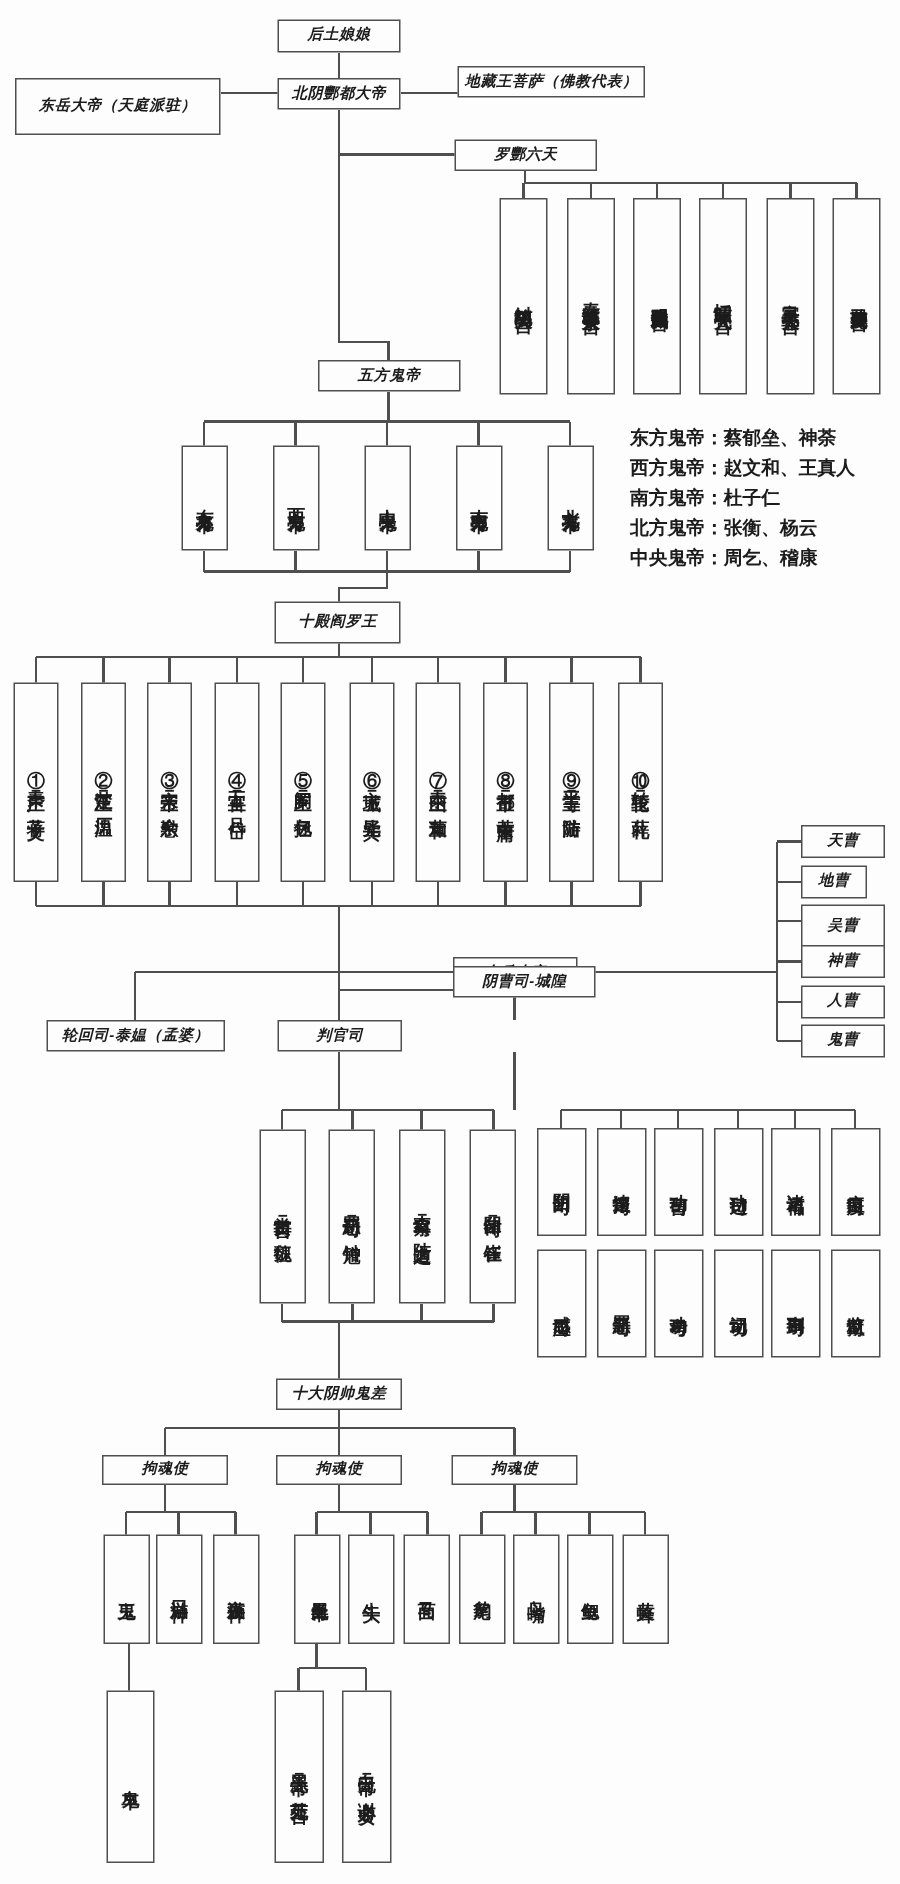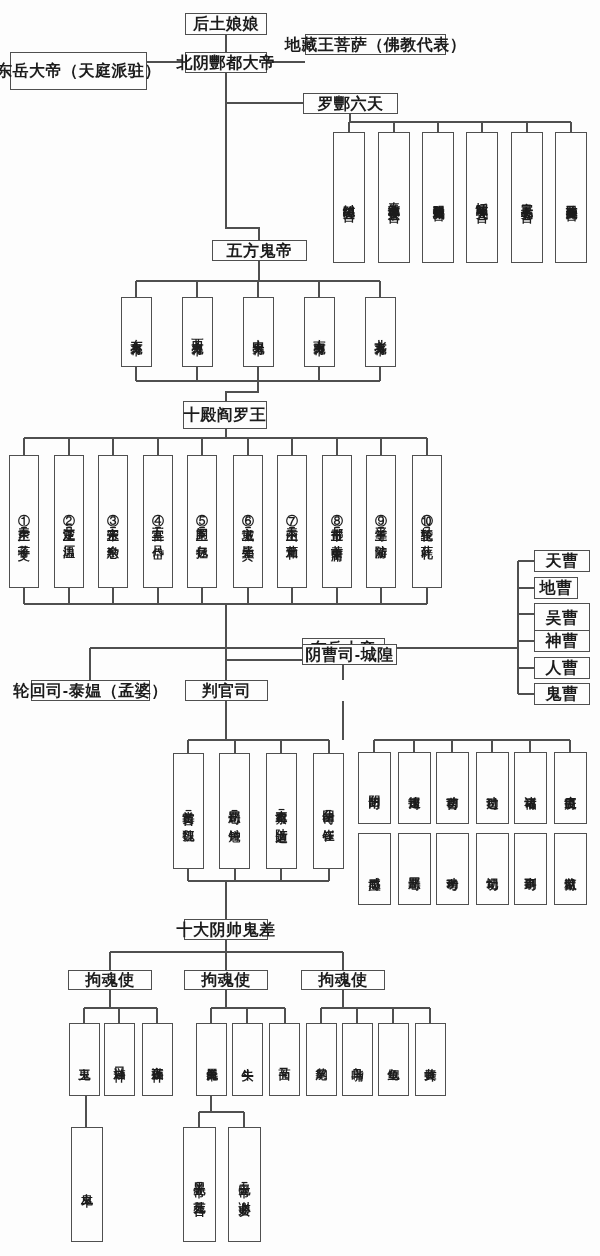--- a/index.html
+++ b/index.html
@@ -6,21 +6,21 @@
   #canvas{
     position:relative;width:600px;height:1256px;background:#fdfdfd;
     font-family:"Liberation Sans",sans-serif;color:#1c1c1c;overflow:hidden;
   }
   .wires{position:absolute;left:0;top:0;pointer-events:none;}
   .hbox,.vbox{
     position:absolute;box-sizing:border-box;border:1.5px solid #4f4f4f;background:#fdfdfd;
     display:flex;align-items:center;justify-content:center;
     font-weight:700;text-align:center;
   }
-  .hbox{font-size:16px;letter-spacing:.5px;white-space:nowrap;line-height:1;}
+  .hbox{font-size:10px;letter-spacing:.5px;white-space:nowrap;line-height:1;font-style:italic;}
   .vbox{
     writing-mode:vertical-rl;text-orientation:upright;
     font-size:12px;letter-spacing:1.5px;line-height:1;
   }
   .vbox.dense{letter-spacing:.5px;font-size:11.5px;}
   .note{position:absolute;font-size:12.5px;font-weight:700;line-height:20px;white-space:nowrap;}
 </style>
 </head>
 <body>
 
@@ -147,37 +147,44 @@
     <path d="M86 1096 V1127"></path>
     <path d="M211 1096 V1112"></path>
       <path d="M199 1112 H244"></path>
     <path d="M199 1112 V1127"></path>
       <path d="M244 1112 V1127"></path>
   </svg>
 
   <div class="hbox" style="left:185px;top:13px;width:82px;height:22px">后土娘娘</div>
   <div class="hbox" style="left:10px;top:52px;width:137px;height:38px">东岳大帝（天庭派驻）</div>
   <div class="hbox" style="left:185px;top:52px;width:82px;height:21px">北阴酆都大帝</div>
-  <div class="hbox" style="left:305px;top:34px;width:141px;height:21px">地藏王菩萨（佛教代表）</div>
+  <div class="hbox" style="left:305px;top:44px;width:125px;height:21px">地藏王菩萨（佛教代表）</div>
 
   <div class="hbox" style="left:303px;top:93px;width:95px;height:21px">罗酆六天</div>
   <div class="vbox" style="left:333px;top:132px;width:32px;height:131px">纣绝阴天宫</div>
   <div class="vbox" style="left:378px;top:132px;width:32px;height:131px">泰煞谅事宗天宫</div>
   <div class="vbox dense" style="left:422px;top:132px;width:32px;height:131px">明晨耐犯武城天宫</div>
   <div class="vbox" style="left:466px;top:132px;width:32px;height:131px">恬昭罪气天宫</div>
   <div class="vbox" style="left:511px;top:132px;width:32px;height:131px">宗灵七非天宫</div>
   <div class="vbox dense" style="left:555px;top:132px;width:32px;height:131px">敢司连宛屡天宫</div>
 
   <div class="hbox" style="left:212px;top:240px;width:95px;height:21px">五方鬼帝</div>
   <div class="vbox" style="left:121px;top:297px;width:31px;height:70px">东方鬼帝</div>
   <div class="vbox" style="left:182px;top:297px;width:31px;height:70px">西方鬼帝</div>
   <div class="vbox" style="left:243px;top:297px;width:31px;height:70px">中央鬼帝</div>
   <div class="vbox" style="left:304px;top:297px;width:31px;height:70px">南方鬼帝</div>
   <div class="vbox" style="left:365px;top:297px;width:31px;height:70px">北方鬼帝</div>
 
+  <div class="note" style="left:420px;top:282px">
+    <div>东方鬼帝：蔡郁垒、神荼</div>
+    <div>西方鬼帝：赵文和、王真人</div>
+    <div>南方鬼帝：杜子仁</div>
+    <div>北方鬼帝：张衡、杨云</div>
+    <div>中央鬼帝：周乞、稽康</div>
+  </div>
 
   <div class="hbox" style="left:183px;top:401px;width:84px;height:28px">十殿阎罗王</div>
   <div class="vbox" style="left:9px;top:455px;width:30px;height:133px">①秦广王－蒋子文</div>
   <div class="vbox" style="left:54px;top:455px;width:30px;height:133px">②楚江王－历温</div>
   <div class="vbox" style="left:98px;top:455px;width:30px;height:133px">③宋帝王－余懃</div>
   <div class="vbox" style="left:143px;top:455px;width:30px;height:133px">④五官王－吕岱</div>
   <div class="vbox" style="left:187px;top:455px;width:30px;height:133px">⑤阎罗王－包拯</div>
   <div class="vbox" style="left:233px;top:455px;width:30px;height:133px">⑥卞城王－毕元宾</div>
   <div class="vbox" style="left:277px;top:455px;width:30px;height:133px">⑦泰山王－董和</div>
   <div class="vbox" style="left:322px;top:455px;width:30px;height:133px">⑧都市王－黄中庸</div>

